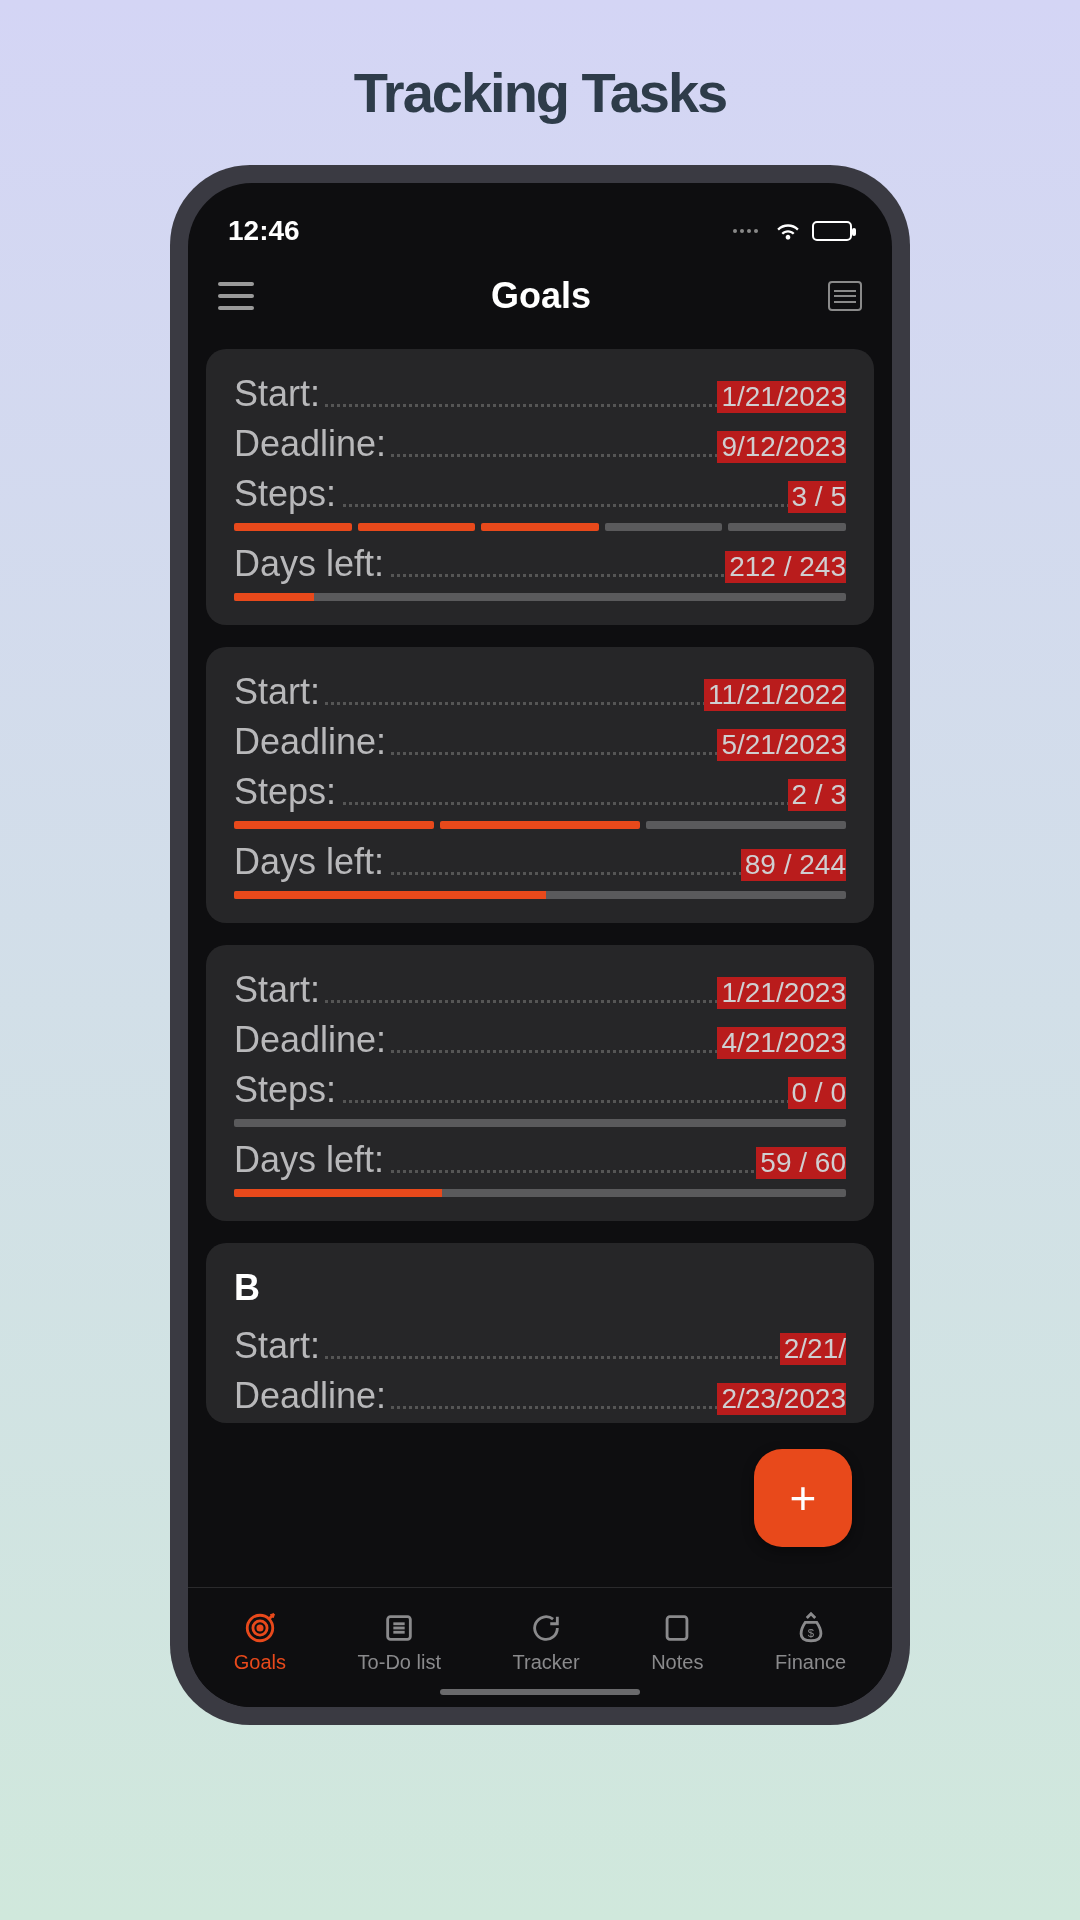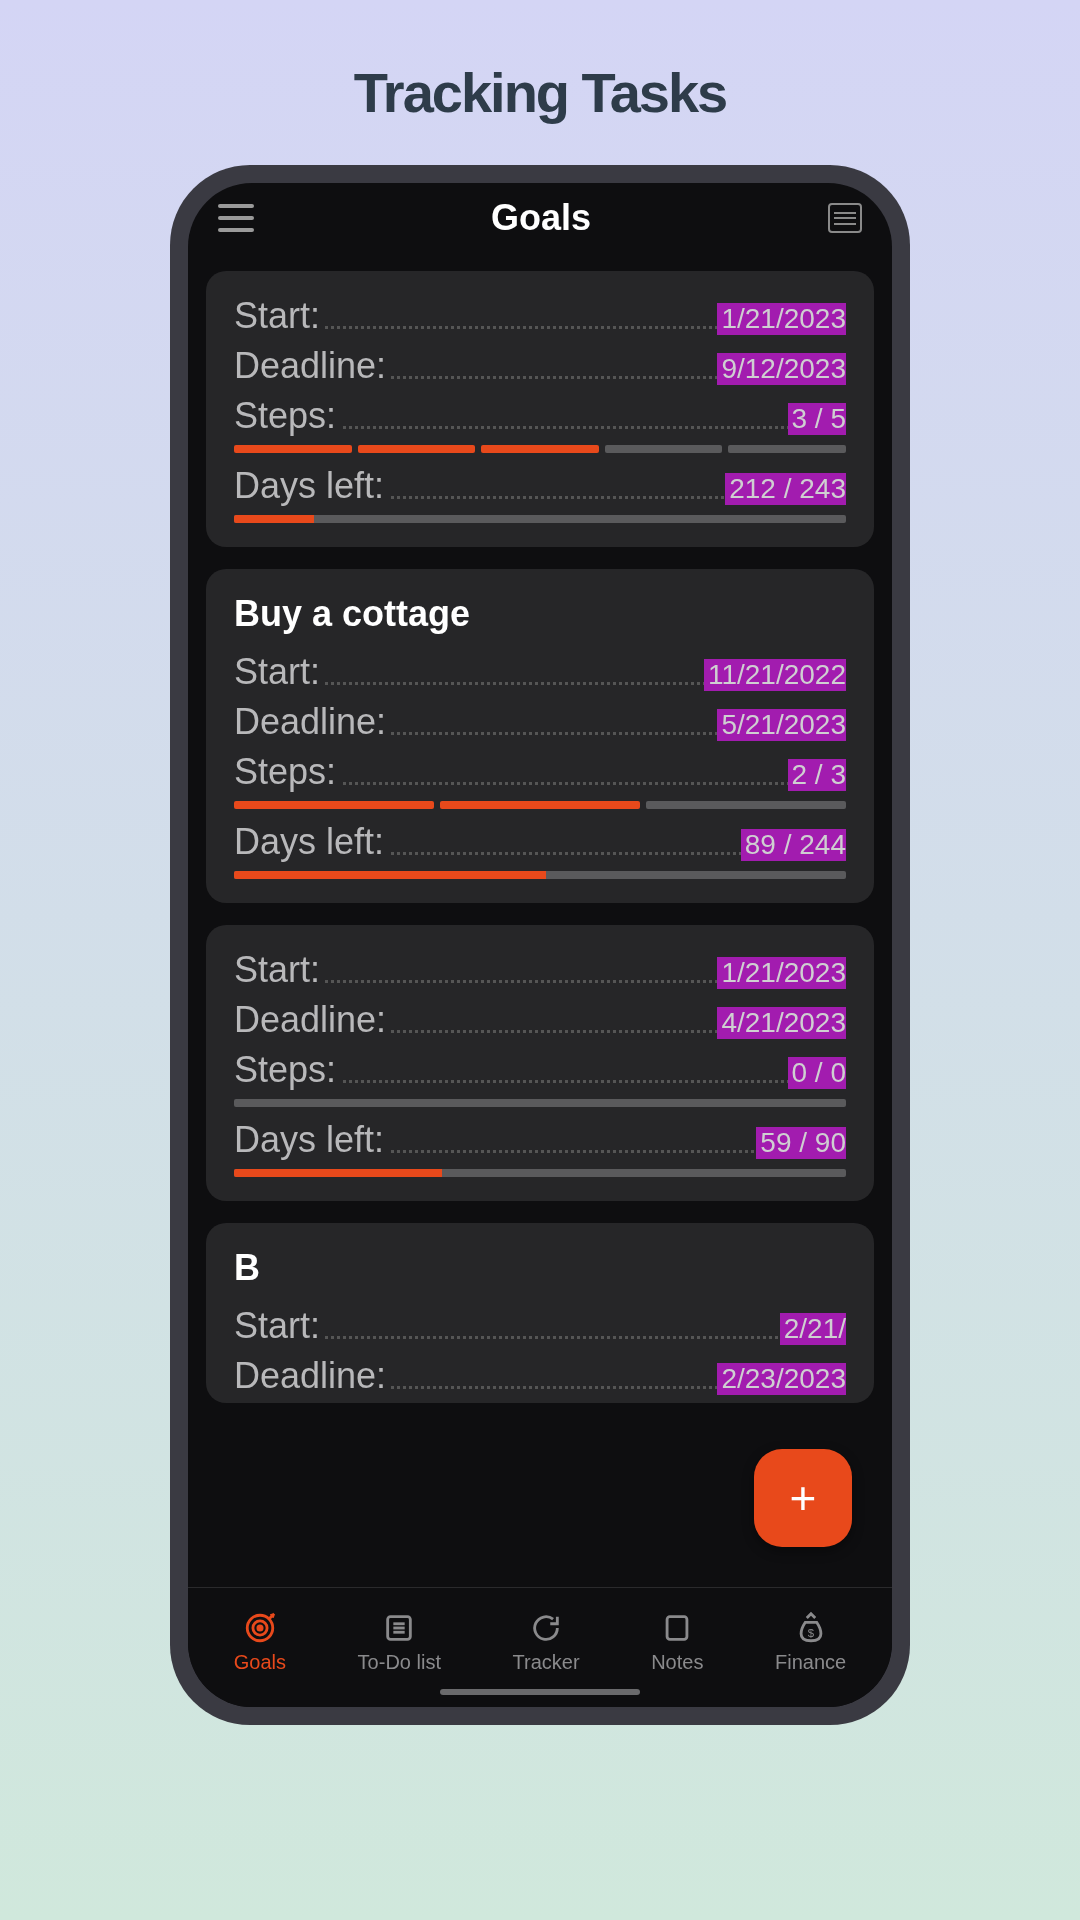--- a/index.html
+++ b/index.html
@@ -104,21 +104,21 @@
   }
   .goal-title {
     color:#fff; font-size:36px; font-weight:700; margin-bottom:16px;
   }
   .field-row {
     display:flex; justify-content:space-between; align-items:baseline;
     margin-bottom:8px;
     position:relative;
   }
   .field-label { color:#b8b8ba; font-size:36px; z-index:2; background:#262628; padding-right:4px;}
-  .field-value { color:#cfcfd1; font-size:28px; z-index:2; background:#a21caf; padding-left:4px;}
+  .field-value { color:#cfcfd1; font-size:28px; z-index:2; background:#b91c1c; padding-left:4px;}
   .dotted-line {
     position:absolute;
     left:0; right:0; bottom:8px;
     border-bottom:3px dotted #555;
     z-index:1;
   }
   .progress-segments {
     display:flex; gap:6px; margin:6px 0 12px 0;
   }
   .seg {
@@ -165,20 +165,39 @@
   .card-partial { overflow:hidden; }
 </style>
 </head>
 <body>
 
 <div class="promo-title">Tracking Tasks</div>
 
 <div class="phone-frame">
   <div class="phone-screen">
 
+    <div class="status-bar">
+      <div class="status-time">12:46</div>
+      <div class="status-right">
+        <span class="dots">
+          <span></span>
+            <span></span>
+            <span></span>
+            <span></span>
+        </span>
+        <span class="wifi-icon">
+          <svg class="wifi-svg" viewBox="0 0 24 18" fill="currentColor">
+            <path d="M12 18c1.1 0 2-.9 2-2s-.9-2-2-2-2 .9-2 2 .9 2 2 2zm-5.6-5.6l1.4 1.4C9 12.6 10.4 12 12 12s3 .6 4.2 1.8l1.4-1.4C16 10.8 14.1 10 12 10s-4 .8-5.6 2.4zM2.8 8.8l1.4 1.4C6.4 8 9 7 12 7s5.6 1 7.8 3.2l1.4-1.4C18.6 6.2 15.5 5 12 5S5.4 6.2 2.8 8.8z"></path>
+          </svg>
+        </span>
+        <span class="battery">
+          <span class="battery-fill"></span>
+        </span>
+      </div>
+    </div>
 
     <div class="app-header">
       <div class="hamburger">
         <span></span>
           <span></span>
           <span></span>
       </div>
       <div class="header-title">Goals</div>
       <div class="list-view-btn">
         <span></span>
@@ -216,21 +235,20 @@
           <span class="dotted-line"></span>
           <span class="field-label">Days left:</span>
           <span class="field-value">212 / 243</span>
         </div>
         <div class="progress-line">
           <div class="progress-fill" style="width: 13%;"></div>
         </div>
       </div>
 
       <div class="goal-card">
-        <div class="goal-title">Buy a cottage</div>
         <div class="field-row">
           <span class="dotted-line"></span>
           <span class="field-label">Start:</span>
           <span class="field-value">11/21/2022</span>
         </div>
         <div class="field-row">
           <span class="dotted-line"></span>
           <span class="field-label">Deadline:</span>
           <span class="field-value">5/21/2023</span>
         </div>
@@ -269,21 +287,21 @@
           <span class="dotted-line"></span>
           <span class="field-label">Steps:</span>
           <span class="field-value">0 / 0</span>
         </div>
         <div class="progress-segments">
             <div class="seg"></div>
           </div>
         <div class="field-row">
           <span class="dotted-line"></span>
           <span class="field-label">Days left:</span>
-          <span class="field-value">59 / 90</span>
+          <span class="field-value">59 / 60</span>
         </div>
         <div class="progress-line">
           <div class="progress-fill" style="width: 34%;"></div>
         </div>
       </div>
 
       <div class="goal-card card-partial" style="max-height:180px;">
         <div class="goal-title">B</div>
         <div class="field-row">
           <span class="dotted-line"></span>

